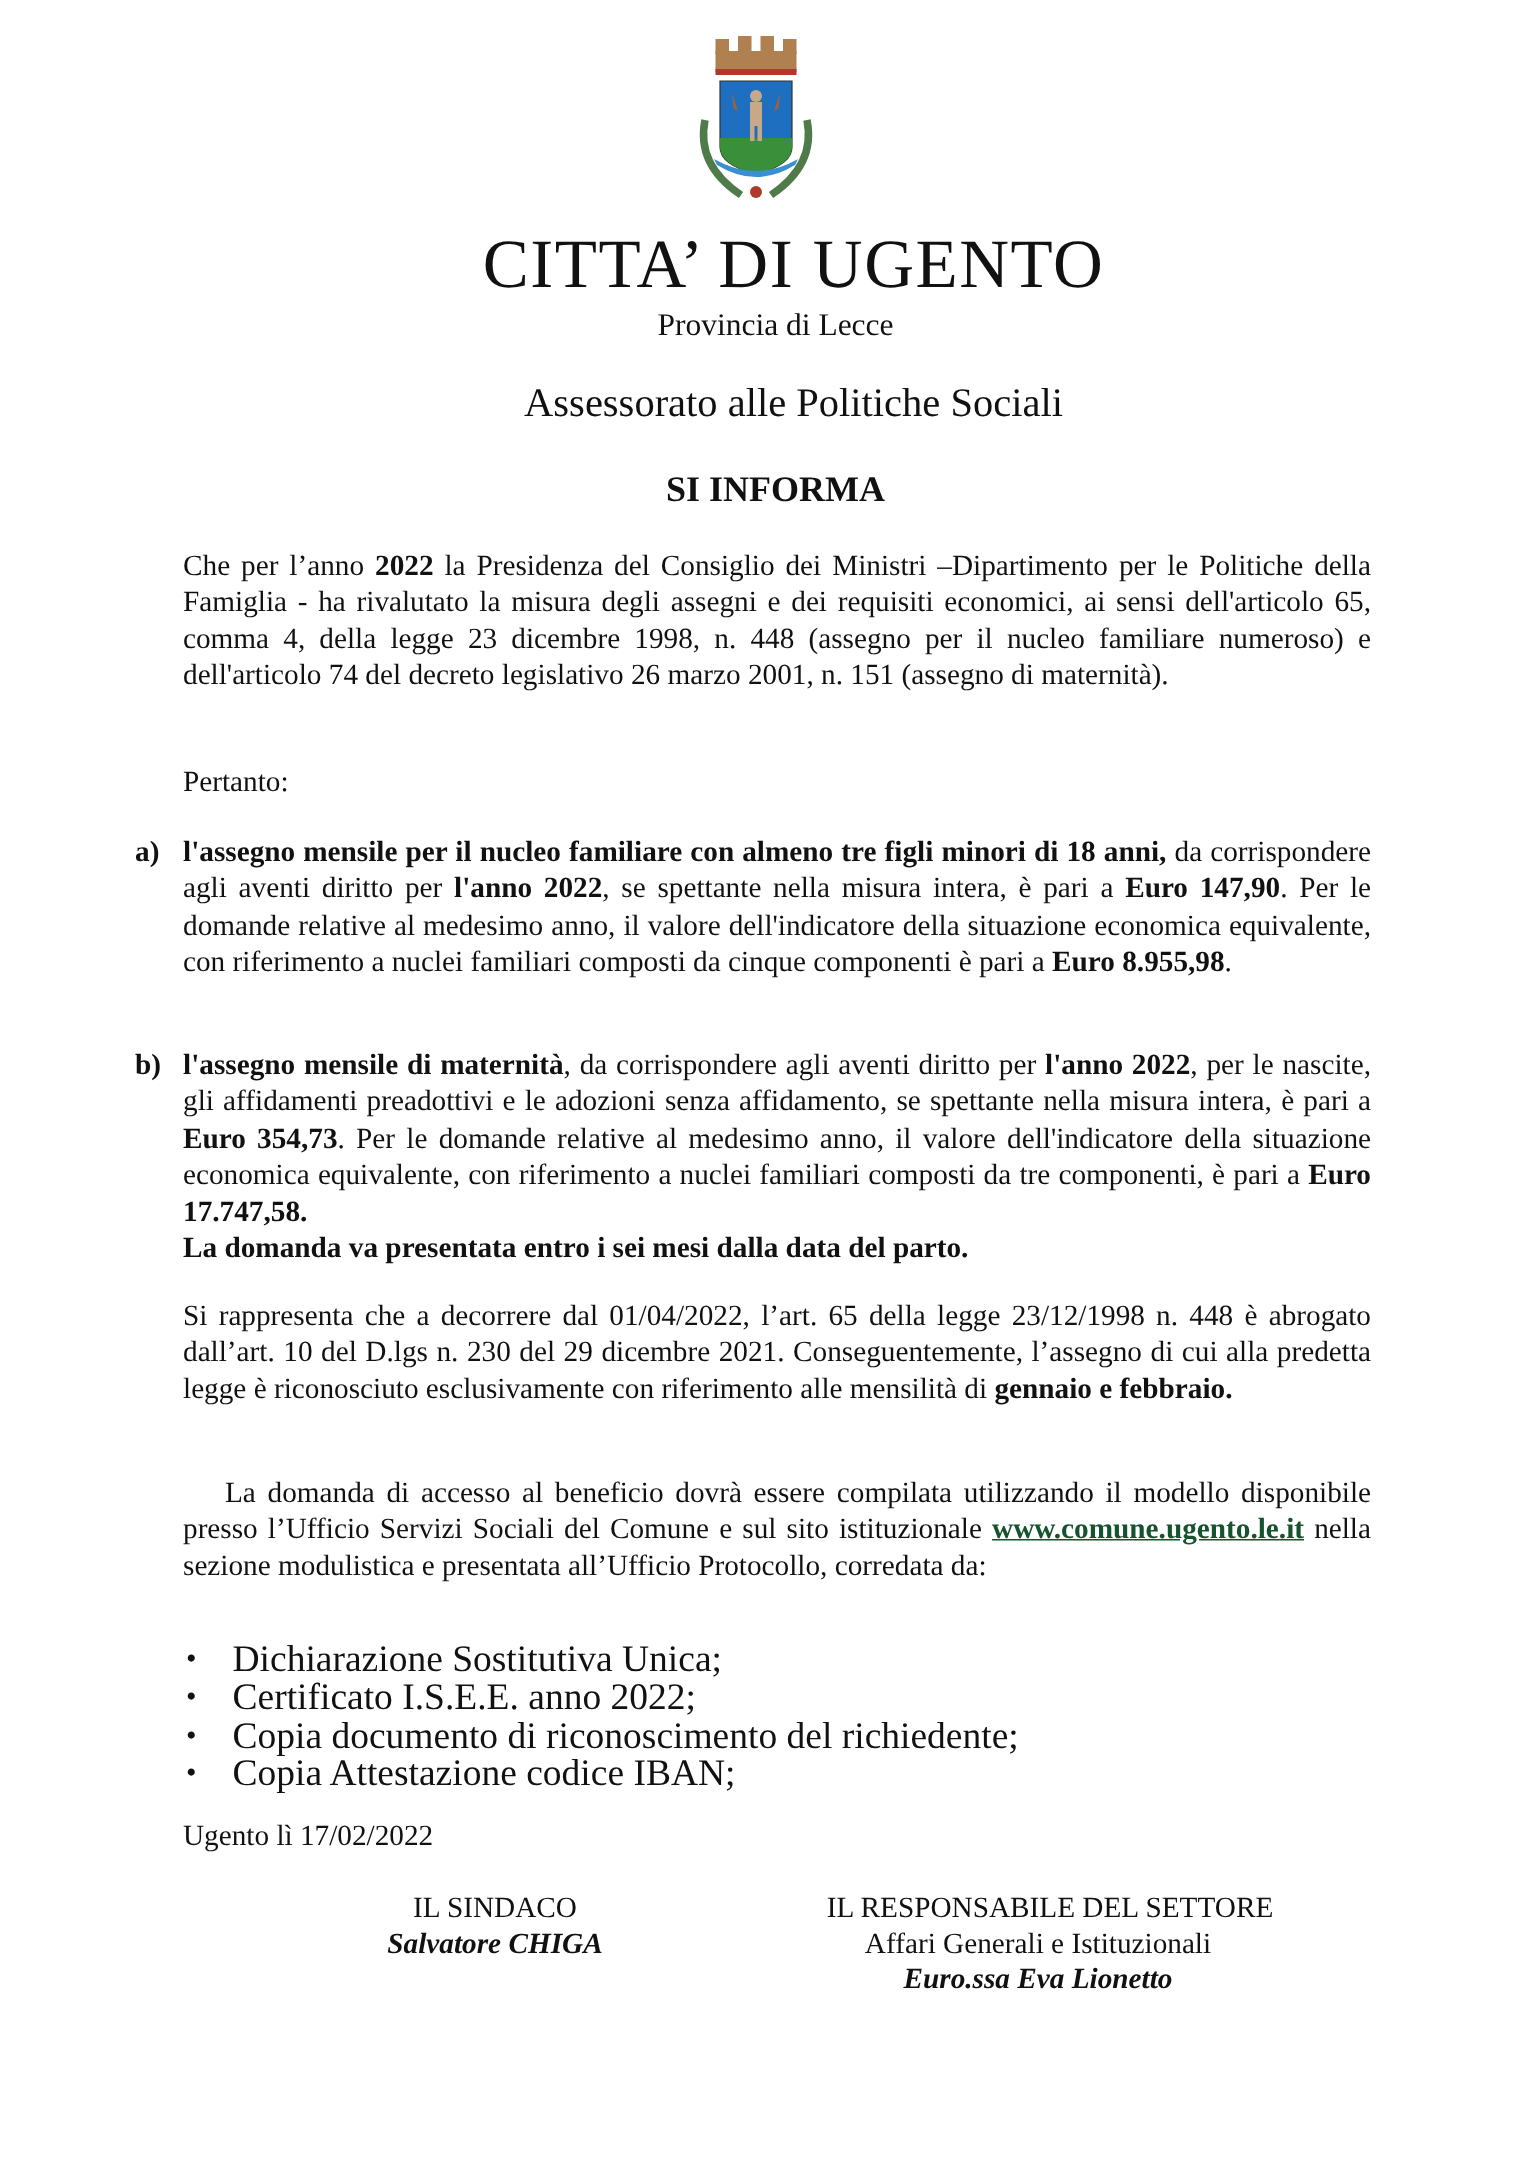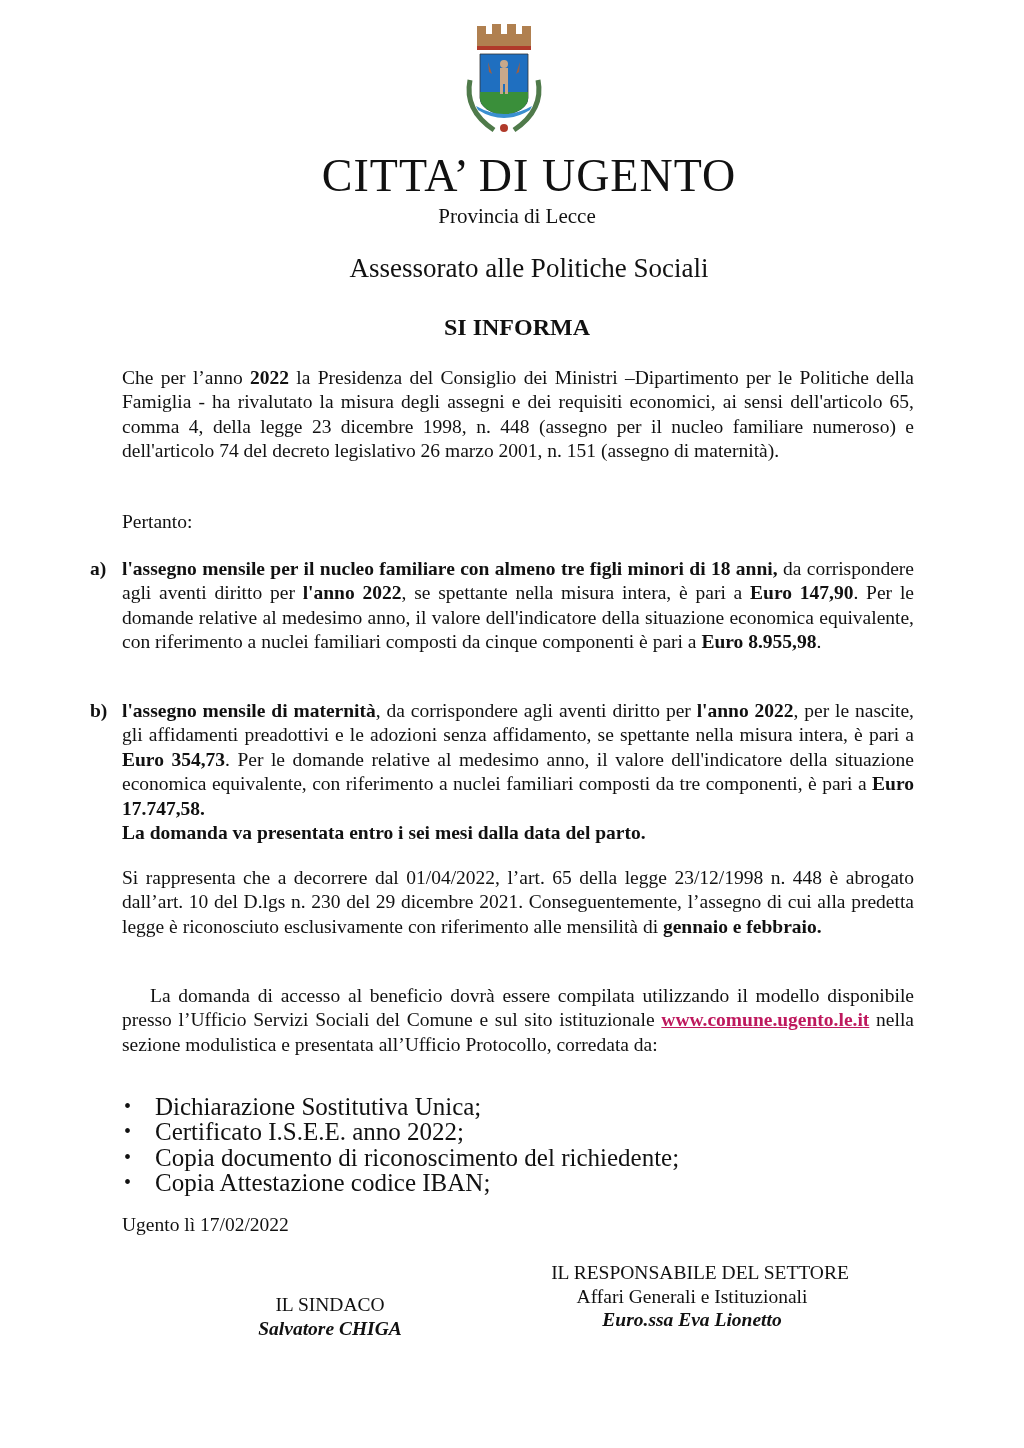--- a/index.html
+++ b/index.html
@@ -13,21 +13,21 @@
   .dept { position: absolute; left: 0; width: 1058px; text-align: center; top: 252px;
           font-size: 27px; line-height: 32px; }
   .heading { position: absolute; left: 0; width: 1034px; text-align: center; top: 312px;
              font-size: 24px; font-weight: bold; line-height: 30px; }
   .p { position: absolute; left: 122px; width: 792px; font-size: 19.5px; line-height: 24.4px;
        text-align: justify; }
   .p b { font-weight: bold; }
   .item { position: absolute; left: 90px; width: 824px; font-size: 19.5px; line-height: 24.4px; }
   .item .marker { position: absolute; left: 0; top: 0; font-weight: bold; }
   .item .body { margin-left: 32px; text-align: justify; }
-  .link { color: #be185d; text-decoration: underline; font-weight: bold; }
+  .link { color: #14532d; text-decoration: underline; font-weight: bold; }
   .bullets { position: absolute; left: 118px; top: 1090px; font-size: 25px; line-height: 25.3px; margin: 4px; padding: 0; list-style: none; }
   .bullets li { position: relative; padding-left: 33px; }
   .bullets li::before { content: "\2022"; position: absolute; left: 2px; top: 0; font-size: 20px; }
   .sig { position: absolute; text-align: center; font-size: 19.5px; line-height: 23.5px; }
   .sig i { font-weight: bold; font-style: italic; }
 </style>
 </head>
 <body>
 
 <svg class="crest" viewBox="0 0 120 120">
@@ -81,21 +81,21 @@
 
 <ul class="bullets">
   <li>Dichiarazione Sostitutiva Unica;</li>
   <li>Certificato I.S.E.E. anno 2022;</li>
   <li>Copia documento di riconoscimento del richiedente;</li>
   <li>Copia Attestazione codice IBAN;</li>
 </ul>
 
 <div class="p" style="top:1213px;">Ugento lì 17/02/2022</div>
 
-<div class="sig" style="left:230px; width:200px; top:1261px;margin-top:32px;">
+<div class="sig" style="left:230px; width:200px; top:1261px;">
   <div>IL SINDACO</div>
   <div><i>Salvatore CHIGA</i></div>
 </div>
 
 <div class="sig" style="left:520px; width:360px; top:1261px;">
   <div>IL RESPONSABILE DEL SETTORE</div>
   <div style="margin-left:-16px;">Affari Generali e Istituzionali</div>
   <div style="margin-left:-16px;"><i>Euro.ssa Eva Lionetto</i></div>
 </div>
 

